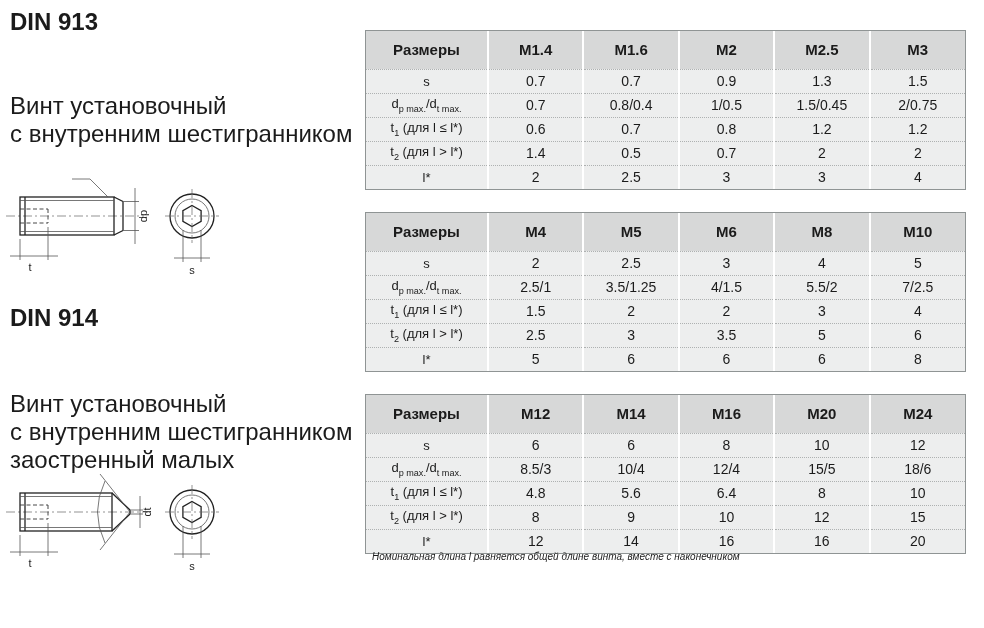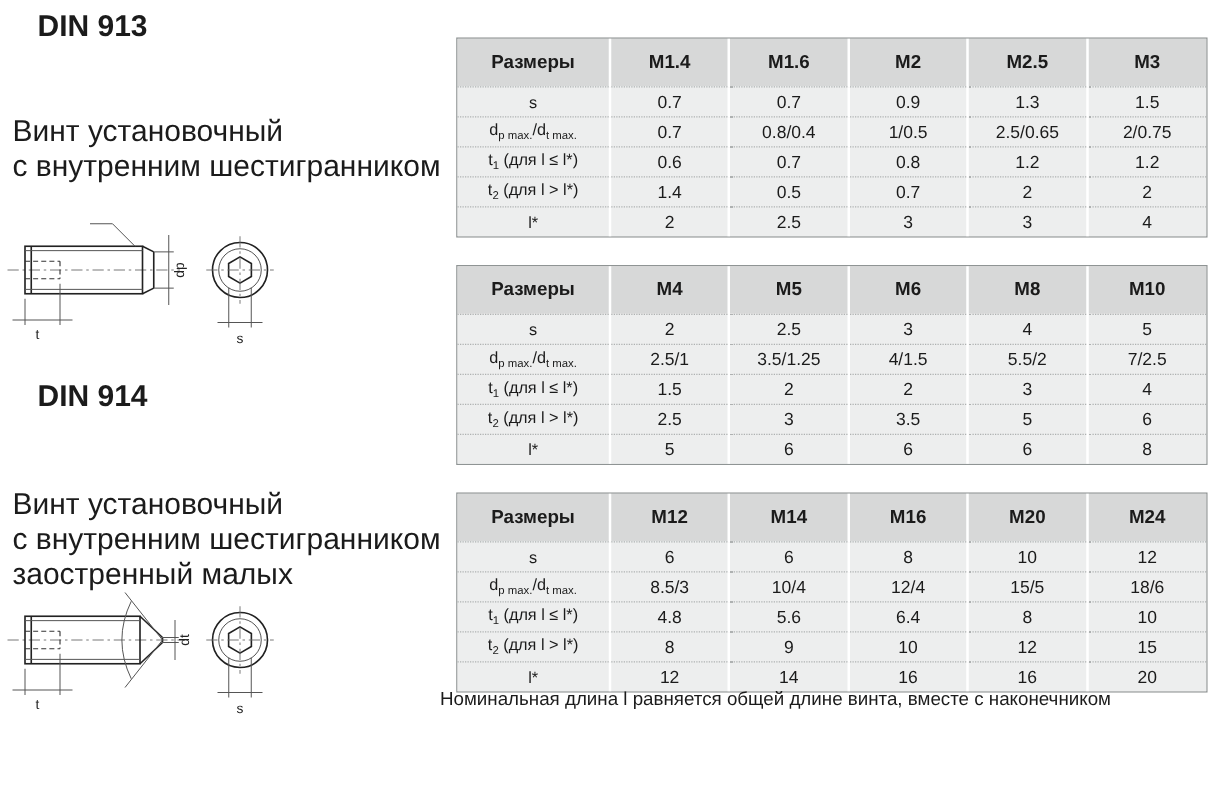--- a/index.html
+++ b/index.html
@@ -4,21 +4,21 @@
 <style>
   * { margin:0; padding:0; box-sizing:border-box; }
   html,body { width:984px; height:628px; }
   body {
     font-family:"Liberation Sans", sans-serif;
     background:#ffffff;
     color:#1b1b1b;
   }
   .page { position:relative; width:984px; height:628px; background:#fff; overflow:hidden; }
 
-  .heading { position:absolute; left:10px; font-weight:bold; font-size:24px; line-height:31px;margin-left:20px; }
+  .heading { position:absolute; left:10px; font-weight:bold; font-size:24px; line-height:31px; }
   .desc    { position:absolute; left:10px; font-size:24px; line-height:28px; }
 
   .drawing { position:absolute; left:2px; }
   .ln   { stroke:#222; stroke-width:1.3; fill:none; }
   .thin { stroke:#555; stroke-width:0.8; fill:none; }
   .dash { stroke:#333; stroke-width:0.9; fill:none; stroke-dasharray:4 2.5; }
   .cl   { stroke:#666; stroke-width:0.7; fill:none; stroke-dasharray:9 3 2 3; }
   .dimtext { font-size:11px; fill:#222; font-family:"Liberation Sans", sans-serif; }
 
   .tbl-wrap {
@@ -32,21 +32,21 @@
     height:38px; border-left:2px solid #fff;
   }
   .dim-table td {
     background:#edeeee; font-size:14px; height:24px; text-align:center;
     border-left:2px solid #fff; border-top:1px dotted #aeb1b1;
   }
   .dim-table th:first-child, .dim-table td:first-child { border-left:none; }
   .dim-table td.row-label { font-size:13px; }
   sub { font-size:0.7em; }
 
-  .note { position:absolute; left:352px; font-size:15px; white-space:nowrap; }
+  .note { position:absolute; left:372px; font-size:10px; white-space:nowrap;font-style:italic; }
 </style>
 </head>
 <body>
 
 <div class="page">
 
   <div class="heading" style="top:6px;">
     <div>DIN 913</div>
   </div>
 
@@ -159,21 +159,21 @@
             <td>0.7</td>
             <td>0.9</td>
             <td>1.3</td>
             <td>1.5</td>
           </tr>
           <tr>
             <td class="row-label">d<sub>p max.</sub>/d<sub>t max.</sub></td>
             <td>0.7</td>
             <td>0.8/0.4</td>
             <td>1/0.5</td>
-            <td>2.5/0.65</td>
+            <td>1.5/0.45</td>
             <td>2/0.75</td>
           </tr>
           <tr>
             <td class="row-label">t<sub>1</sub> (для l ≤ l*)</td>
             <td>0.6</td>
             <td>0.7</td>
             <td>0.8</td>
             <td>1.2</td>
             <td>1.2</td>
           </tr>

